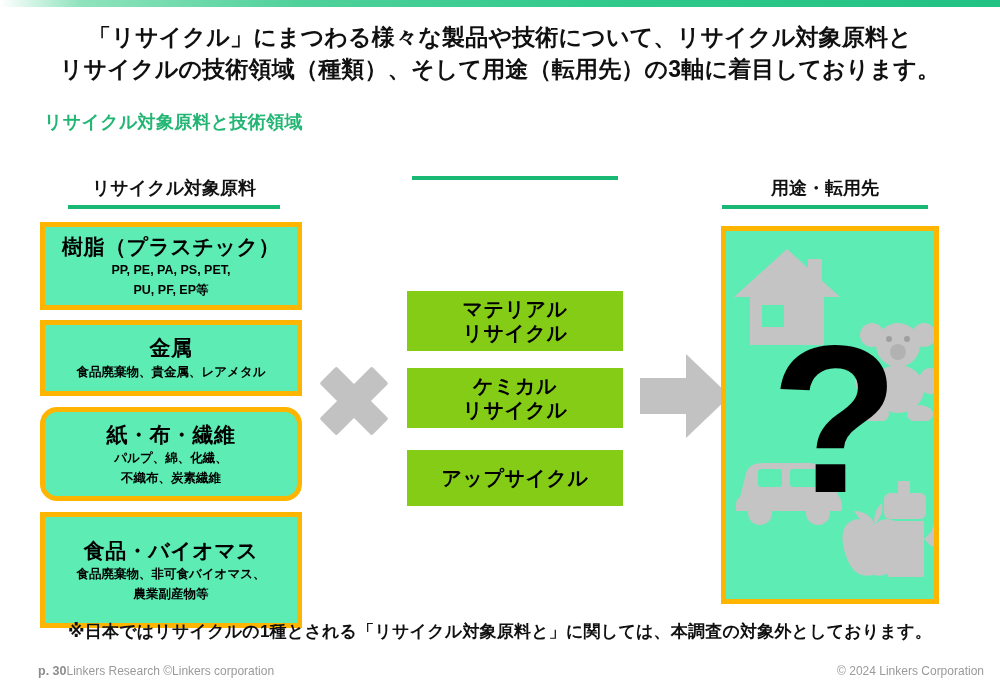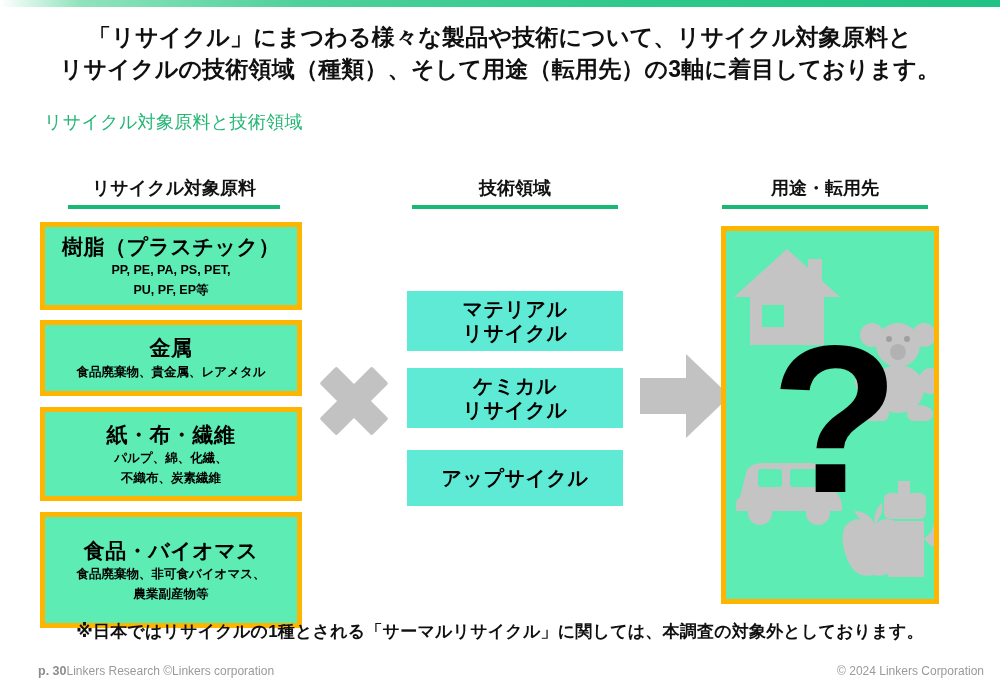--- a/index.html
+++ b/index.html
@@ -20,21 +20,21 @@
   #headline{
     position:absolute; left:0; top:22px; width:1000px;
     text-align:center; line-height:1.38;
     font-size:23px; font-weight:bold; letter-spacing:.2px; color:#101010;
   }
   #headline .l{ display:block; white-space:nowrap; }
 
   
   #section-title{
     position:absolute; left:44px; top:110px;
-    font-size:18px; font-weight:normal; color:#22b573; letter-spacing:.3px;
+    font-size:18px; font-weight:bold; color:#22b573; letter-spacing:.3px;
   }
 
   
   .col-head{ position:absolute; text-align:center; }
   .col-head .ttl{
     font-size:18px; font-weight:bold; color:#111; white-space:nowrap;
     display:block; padding-bottom:5px;
   }
   .col-head .rule{ display:block; height:4px; background:#19b874; width:100%; }
 
@@ -47,38 +47,38 @@
     position:absolute; left:40px; width:262px;
     background:#5cecb4; border:5px solid #ffb400;
     display:flex; flex-direction:column; align-items:center; justify-content:center;
     text-align:center; color:#000;
   }
   .mat-box .name{ font-size:21px; font-weight:bold; letter-spacing:.5px; line-height:1.2; }
   .mat-box .sub { font-size:12.5px; font-weight:bold; line-height:1.35; margin-top:3px; }
 
   #mat-1{ top:222px; height:88px; }
   #mat-2{ top:320px; height:76px; }
-  #mat-3{ top:407px; height:94px; }
+  #mat-3{ top:407px; height:94px;border-radius:17px; }
   #mat-4{ top:512px; height:116px; }
 
   
   #x-operator{
     position:absolute; left:318px; top:365px; width:72px; height:72px;
   }
   #x-operator .bar{
     position:absolute; left:50%; top:50%; width:74px; height:24px;
     background:#c2c2c2; border-radius:2px;
   }
   #x-operator .b1{ transform:translate(-50%,-50%) rotate(45deg); }
   #x-operator .b2{ transform:translate(-50%,-50%) rotate(-45deg); }
 
   
   .tech-box{
     position:absolute; left:407px; width:216px;
-    background:#5eead4;
+    background:#84cc16;
     display:flex; align-items:center; justify-content:center;
     text-align:center; color:#000;
     font-size:20px; font-weight:bold; line-height:1.22; letter-spacing:.5px;
   }
   #tech-1{ top:291px; height:60px; }
   #tech-2{ top:368px; height:60px; }
   #tech-3{ top:450px; height:56px; }
 
   
   #flow-arrow{
@@ -131,21 +131,20 @@
   <span class="l">リサイクルの技術領域（種類）、そして用途（転用先）の3軸に着目しております。</span>
 </div>
 
 <div id="section-title">リサイクル対象原料と技術領域</div>
 
 <div class="col-head" id="head-material">
   <span class="ttl">リサイクル対象原料</span>
   <span class="rule"></span>
 </div>
 <div class="col-head" id="head-tech">
-  <span class="ttl">技術領域</span>
   <span class="rule"></span>
 </div>
 <div class="col-head" id="head-use">
   <span class="ttl">用途・転用先</span>
   <span class="rule"></span>
 </div>
 
 <div class="mat-box" id="mat-1">
   <span class="name">樹脂（プラスチック）</span>
   <span class="sub">PP, PE, PA, PS, PET,</span>
@@ -243,19 +242,19 @@
       <rect x="10" y="12" width="42" height="26" rx="6" fill="#c4c4c4"></rect>
       <rect x="14" y="40" width="36" height="56" fill="#c4c4c4"></rect>
       <path d="M50 58 L64 44 L72 52 L58 66 Z" fill="#c4c4c4"></path>
       <rect x="60" y="34" width="8" height="18" transform="rotate(18 64 43)" fill="#c4c4c4"></rect>
     </svg>
   </span>
 
   <div id="question-mark">?</div>
 </div>
 
-<div id="note">※日本ではリサイクルの1種とされる「サーマルリサイクル」に関しては、本調査の対象外としております。</div>
+<div id="note">※日本ではリサイクルの1種とされる「リサイクル対象原料と」に関しては、本調査の対象外としております。</div>
 
 <div id="footer-left">
   <span class="page">p. 30</span>
   <span>Linkers Research ©Linkers corporation</span>
 </div>
 <div id="footer-right">© 2024 Linkers Corporation</div>
 
 </body></html>

